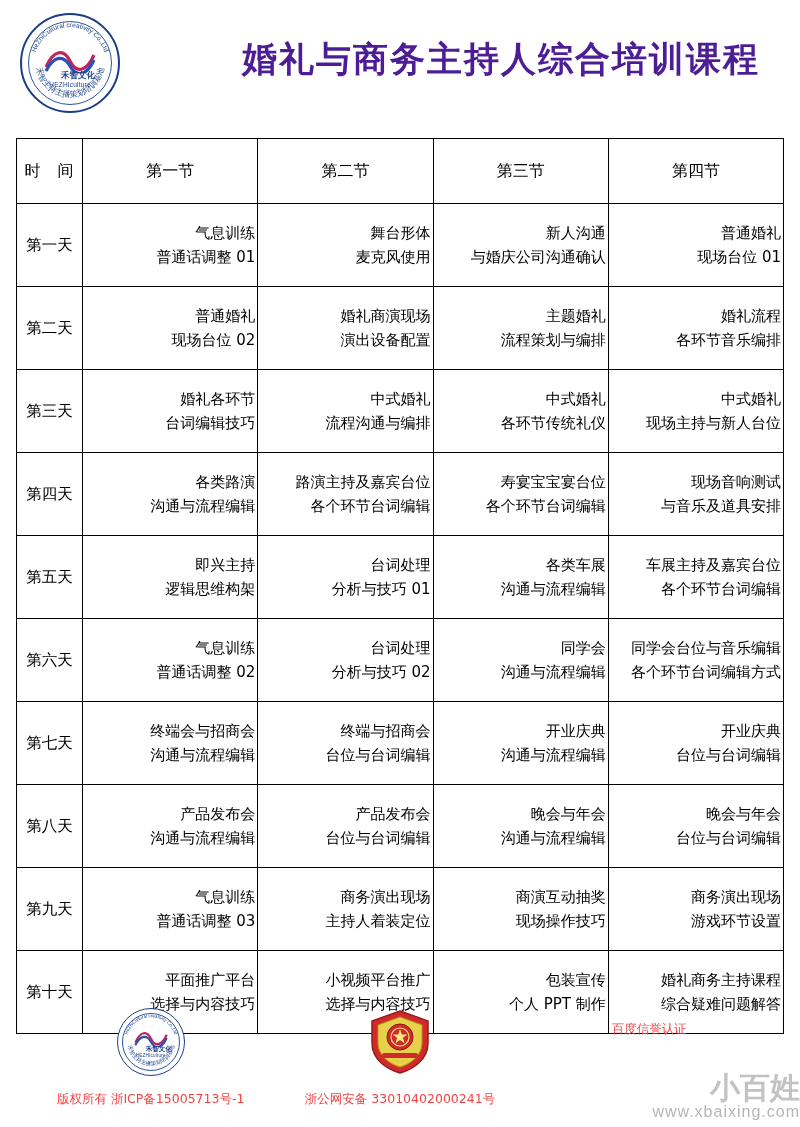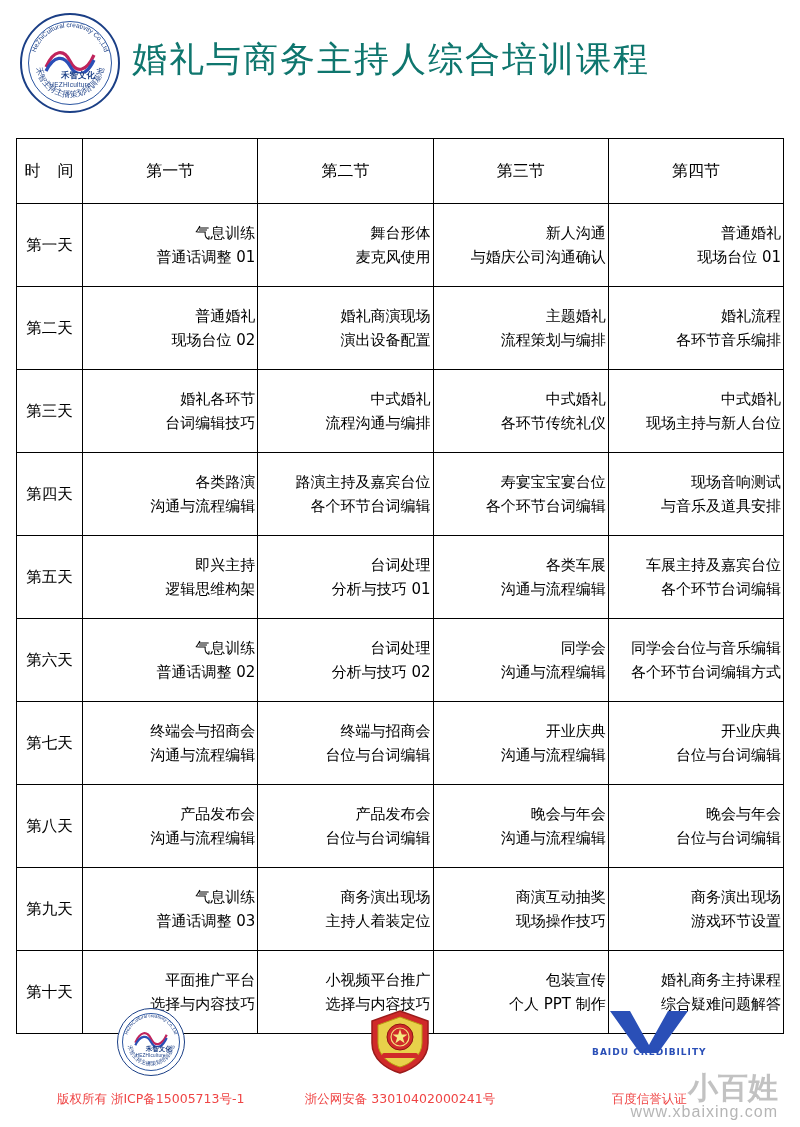--- a/index.html
+++ b/index.html
@@ -84,28 +84,28 @@
     right: 0;
     top: 66px;
     text-align: center;
     font-size: 6.5px;
     color: #1b3f86;
     letter-spacing: .2px;
   }
   .doc-title {
     flex: 1;
     font-size: 35px;
-    font-weight: normal;
+    font-weight: bold;
     letter-spacing: 2px;
     font-family: "DejaVu Sans", "Liberation Sans", sans-serif;
-    text-align: left;
+    text-align: right;
     padding-right: 20px;
     padding-left: 6px;
     line-height: 1.1;
-    color: #0f766e;
+    color: #4c1d95;
   }
 
   
   .table-wrap {
     padding: 28px 16px 0 16px;
   }
   table.schedule {
     width: 100%;
     border-collapse: collapse;
     table-layout: fixed;
@@ -212,21 +212,21 @@
     font-size: 20px;
     color: #2a4fb7;
     font-weight: bold;
     font-family: "DejaVu Sans", "Liberation Sans", sans-serif;
     white-space: nowrap;
   }
 
   
   .watermark {
     position: absolute;
-    right: 22px;
+    right: 0;
     bottom: 6px;
     text-align: right;
     pointer-events: none;
   }
   .wm-main {
     font-size: 30px;
     font-weight: bold;
     color: rgba(120,120,120,.45);
     font-family: "DejaVu Sans", "Liberation Sans", sans-serif;
     line-height: 1;
@@ -519,29 +519,20 @@
           <circle cx="32" cy="28" r="13" fill="#d02a2a" stroke="#8d1414" stroke-width="1"></circle>
           <circle cx="32" cy="28" r="9" fill="none" stroke="#f2e27a" stroke-width="1.2"></circle>
           <polygon points="32,20 33.8,25.4 39.5,25.4 34.9,28.8 36.6,34.2 32,30.9 27.4,34.2 29.1,28.8 24.5,25.4 30.2,25.4" fill="#f5e97f"></polygon>
           <rect x="14" y="44" width="36" height="5" rx="2" fill="#d02a2a"></rect>
         </svg>
       </div>
       <div class="foot-text">浙公网安备 33010402000241号</div>
     </div>
 
     <div class="foot-col">
-      <div class="badge">
-        <div class="baidu">
-          <svg class="baidu-v" width="86" height="44" viewBox="0 0 86 44">
-            <polygon points="4,2 24,2 43,36 62,2 82,2 52,44 34,44" fill="#2a4fb7"></polygon>
-            <polygon points="30,2 46,2 38,17" fill="#ffffff"></polygon>
-          </svg>
-          <div class="baidu-word" style="font-size:9px;top:40px;letter-spacing:1px;color:#2a4fb7;">BAIDU CREDIBILITY</div>
-        </div>
-      </div>
       <div class="foot-text">百度信誉认证</div>
     </div>
   </div>
 
   <div class="watermark">
     <div class="wm-main">小百姓</div>
     <div class="wm-sub">www.xbaixing.com</div>
   </div>
 
 </div>

